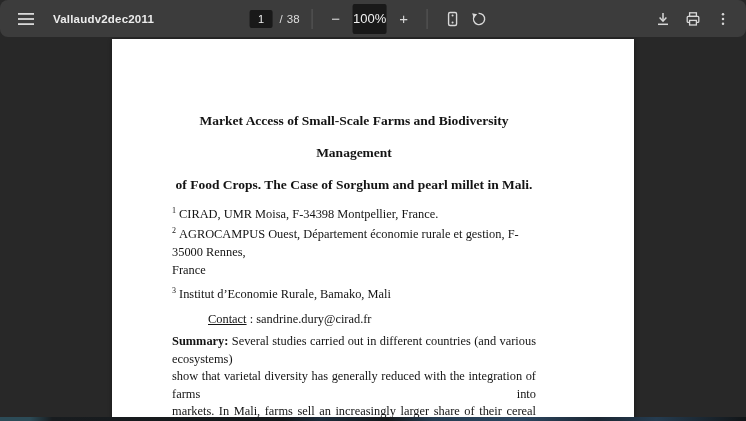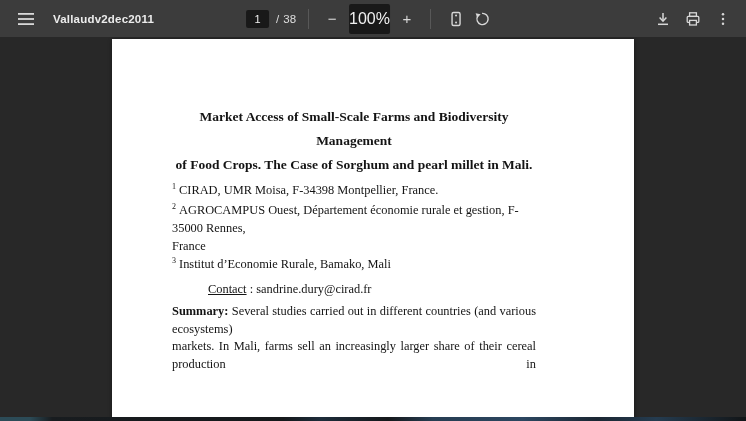--- a/index.html
+++ b/index.html
@@ -2,57 +2,57 @@
 <html><head>
 <meta charset="utf-8">
 <style>
   * { margin:0; padding:0; box-sizing:border-box; }
   html,body { width:746px; height:421px; overflow:hidden; background:#282828;
               font-family:"Liberation Sans", sans-serif; }
 
   
   .toolbar { position:absolute; top:0; left:0; right:0; height:37px;
              background:#3c3c3c; display:flex; align-items:center;
-             color:#e9e9e9; z-index:5; }
+             color:#e9e9e9; z-index:5;border-radius:8px; }
   .tb-left { display:flex; align-items:center; gap:14px; padding-left:13px; min-width:240px; }
   .doc-title { font-size:11.5px; font-weight:700; letter-spacing:.2px; color:#ececec; }
   .tb-center { position:absolute; left:50%; top:0; height:37px; transform:translateX(-51%);
                display:flex; align-items:center; }
   .tb-right { margin-left:auto; display:flex; align-items:center; gap:4px; padding-right:10px; }
 
   .icon-btn { background:transparent; border:none; width:26px; height:26px;
               display:flex; align-items:center; justify-content:center; cursor:pointer; }
   .icon-btn svg { display:block; }
 
   .page-box { min-width:23px; height:18px; background:#191919; border-radius:2px;
               display:flex; align-items:center; justify-content:center;
               font-size:11px; color:#f0f0f0; cursor:text; }
   .page-total { font-size:11.5px; color:#dedede; margin-left:7px; display:flex; gap:4px; }
   .tb-sep { width:1px; height:20px; background:#5a5a5a; margin:0 12px; }
   .zoom-btn { background:transparent; border:none; color:#d9d9d9; font-size:15px;
               width:22px; height:24px; display:flex; align-items:center; justify-content:center;
               cursor:pointer; font-family:"Liberation Sans", sans-serif; }
   .zoom-box { min-width:34px; height:30px; background:#191919; border-radius:2px;
               display:flex; align-items:center; justify-content:center;
-              font-size:16px; color:#f0f0f0; margin:0 6px; }
+              font-size:13px; color:#f0f0f0; margin:0 6px; }
 
   
   .viewer { position:absolute; top:37px; left:0; right:0; bottom:4px;
             background:#282828; overflow:hidden; }
   .pdf-page { position:absolute; left:112px; top:2px; width:522px; height:640px;
               background:#ffffff; box-shadow:0 1px 4px rgba(0,0,0,.45); }
 
   .doc { padding:66px 98px 0 60px; color:#141414;
          font-family:"Liberation Serif", "DejaVu Serif", serif; }
-  .paper-title { font-size:13.5px; line-height:24px; font-weight:700; text-align:center; }
+  .paper-title { font-size:13.5px; line-height:32px; font-weight:700; text-align:center; }
   .authors { margin-top:3px; font-size:12.4px; line-height:18px; }
   sup { font-size:8px; line-height:0; }
   .aff { margin-top:2px; font-size:12.4px; line-height:18px; }
   .aff-1 { margin-top:4px; }
-  .aff-3 { margin-top:0; }
+  .aff-3 { margin-top:6px; }
   .aff-text { white-space:pre-line; }
   .aff sup { margin-right:3px; }
   .contact { margin-top:7px; font-size:12.4px; line-height:18px; }
   .contact-label { text-decoration:underline;margin-left:36px; }
   .summary { margin-top:5px; font-size:12.4px; line-height:17.5px; }
   .jline { text-align:justify; text-align-last:justify; }
   .jline b { font-weight:700; }
 
   
   .bottom-strip { position:absolute; left:0; right:0; bottom:0; height:4px;
@@ -153,20 +153,21 @@
 
       <p class="aff aff-2"><sup>2</sup><span class="aff-text">AGROCAMPUS Ouest, Département économie rurale et gestion, F-35000 Rennes,
 France</span></p>
 
       <p class="aff aff-3"><sup>3</sup><span class="aff-text">Institut d’Economie Rurale, Bamako, Mali</span></p>
 
       <p class="contact"><span class="contact-label">Contact</span><span> : </span><span>sandrine.dury@cirad.fr</span></p>
 
       <div class="summary">
         <div class="jline"><b>Summary:</b><span> Several studies carried out in different countries (and various ecosystems)</span></div>
+        <div class="jline">show that varietal diversity has generally reduced with the integration of farms into</div>
         <div class="jline">markets. In Mali, farms sell an increasingly larger share of their cereal production in</div>
 
       </div>
 
     </div>
   </div>
 </div>
 
 <div class="bottom-strip"></div>
 

